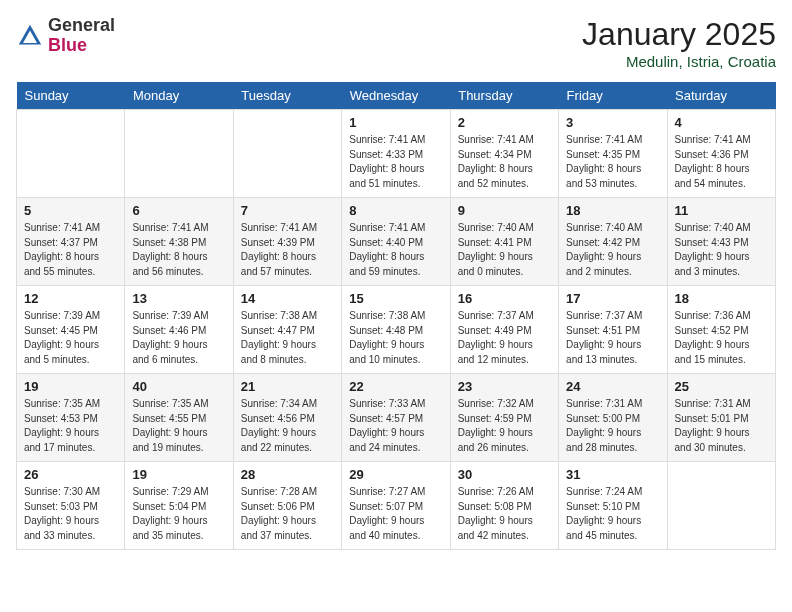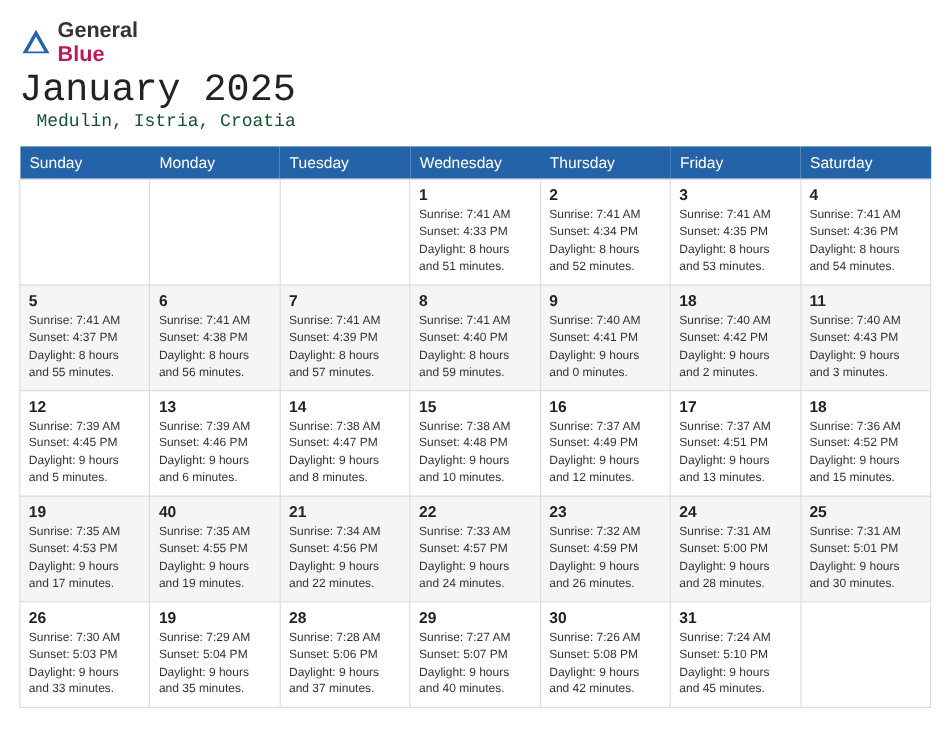--- a/index.html
+++ b/index.html
@@ -8,41 +8,39 @@
       background: #fff;
       width: 792px;
       min-height: 612px;
       padding: 16px;
     }
     .header {
       display: flex;
       justify-content: space-between;
       align-items: flex-start;
       margin-bottom: 12px;
-      flex-direction: column;
     }
     .logo {
       display: flex;
       align-items: center;
       gap: 4px;
     }
     .logo-text {
       font-size: 18px;
       font-weight: bold;
       line-height: 1.1;
     }
     .logo-general { color: #333; }
     .logo-blue { color: #be185d; }
     .logo-icon {
       width: 28px;
       height: 28px;
     }
     .title-area {
       text-align: right;
-      font-family: Liberation Mono, monospace;
     }
     .month-title {
       font-size: 32px;
       color: #222;
       font-weight: normal;
     }
     .location {
       font-size: 15px;
       color: #14532d;
     }

